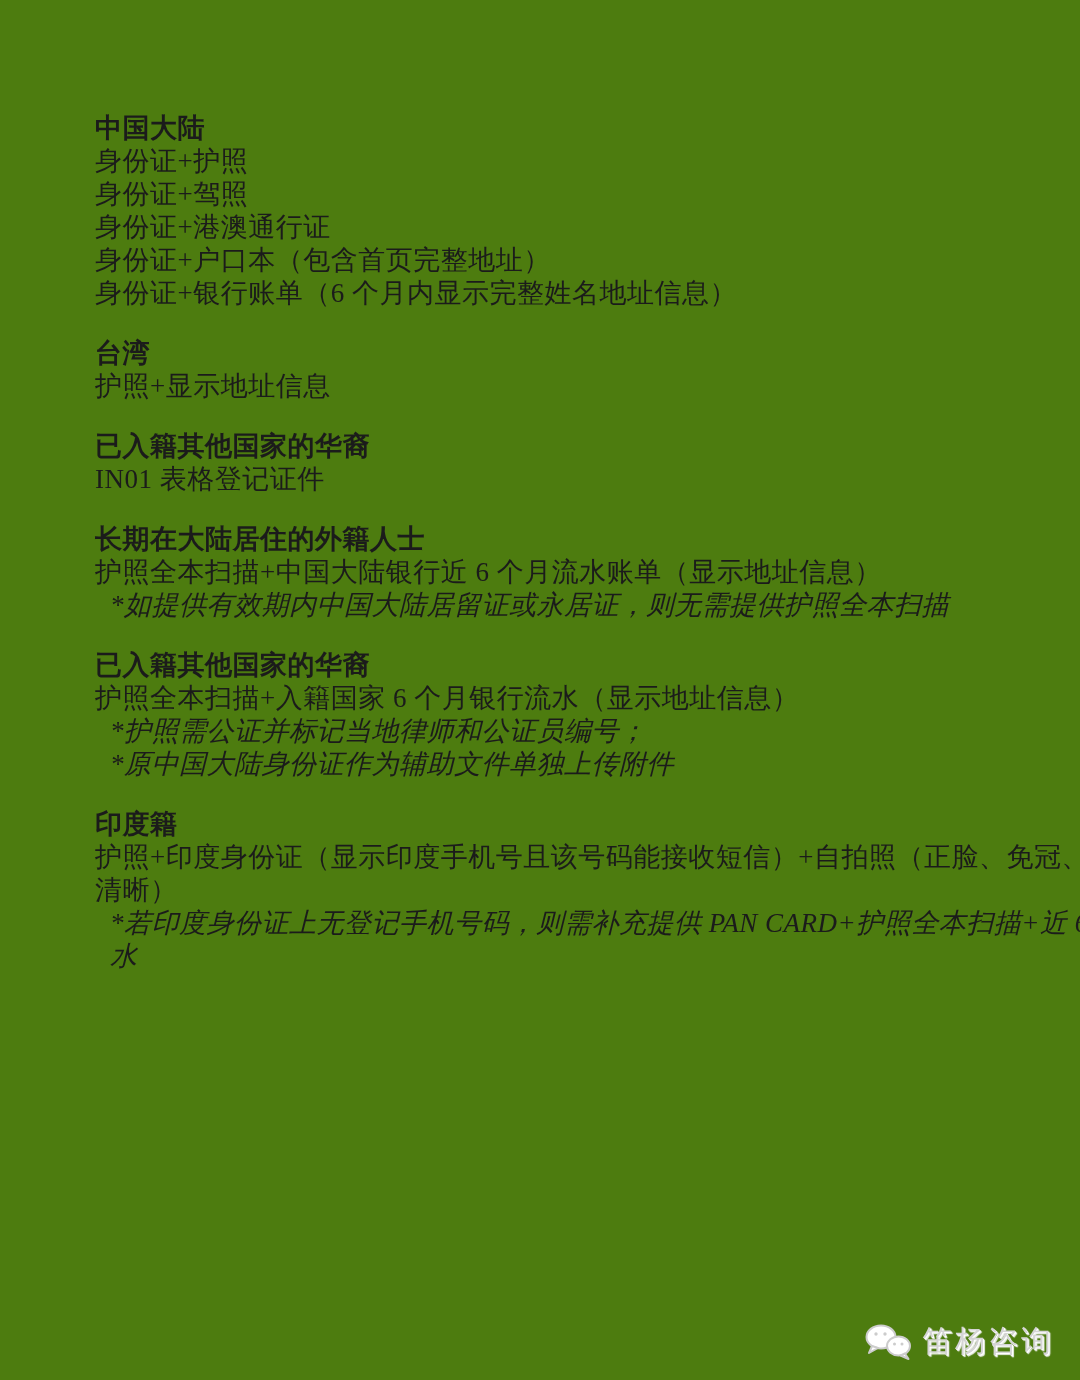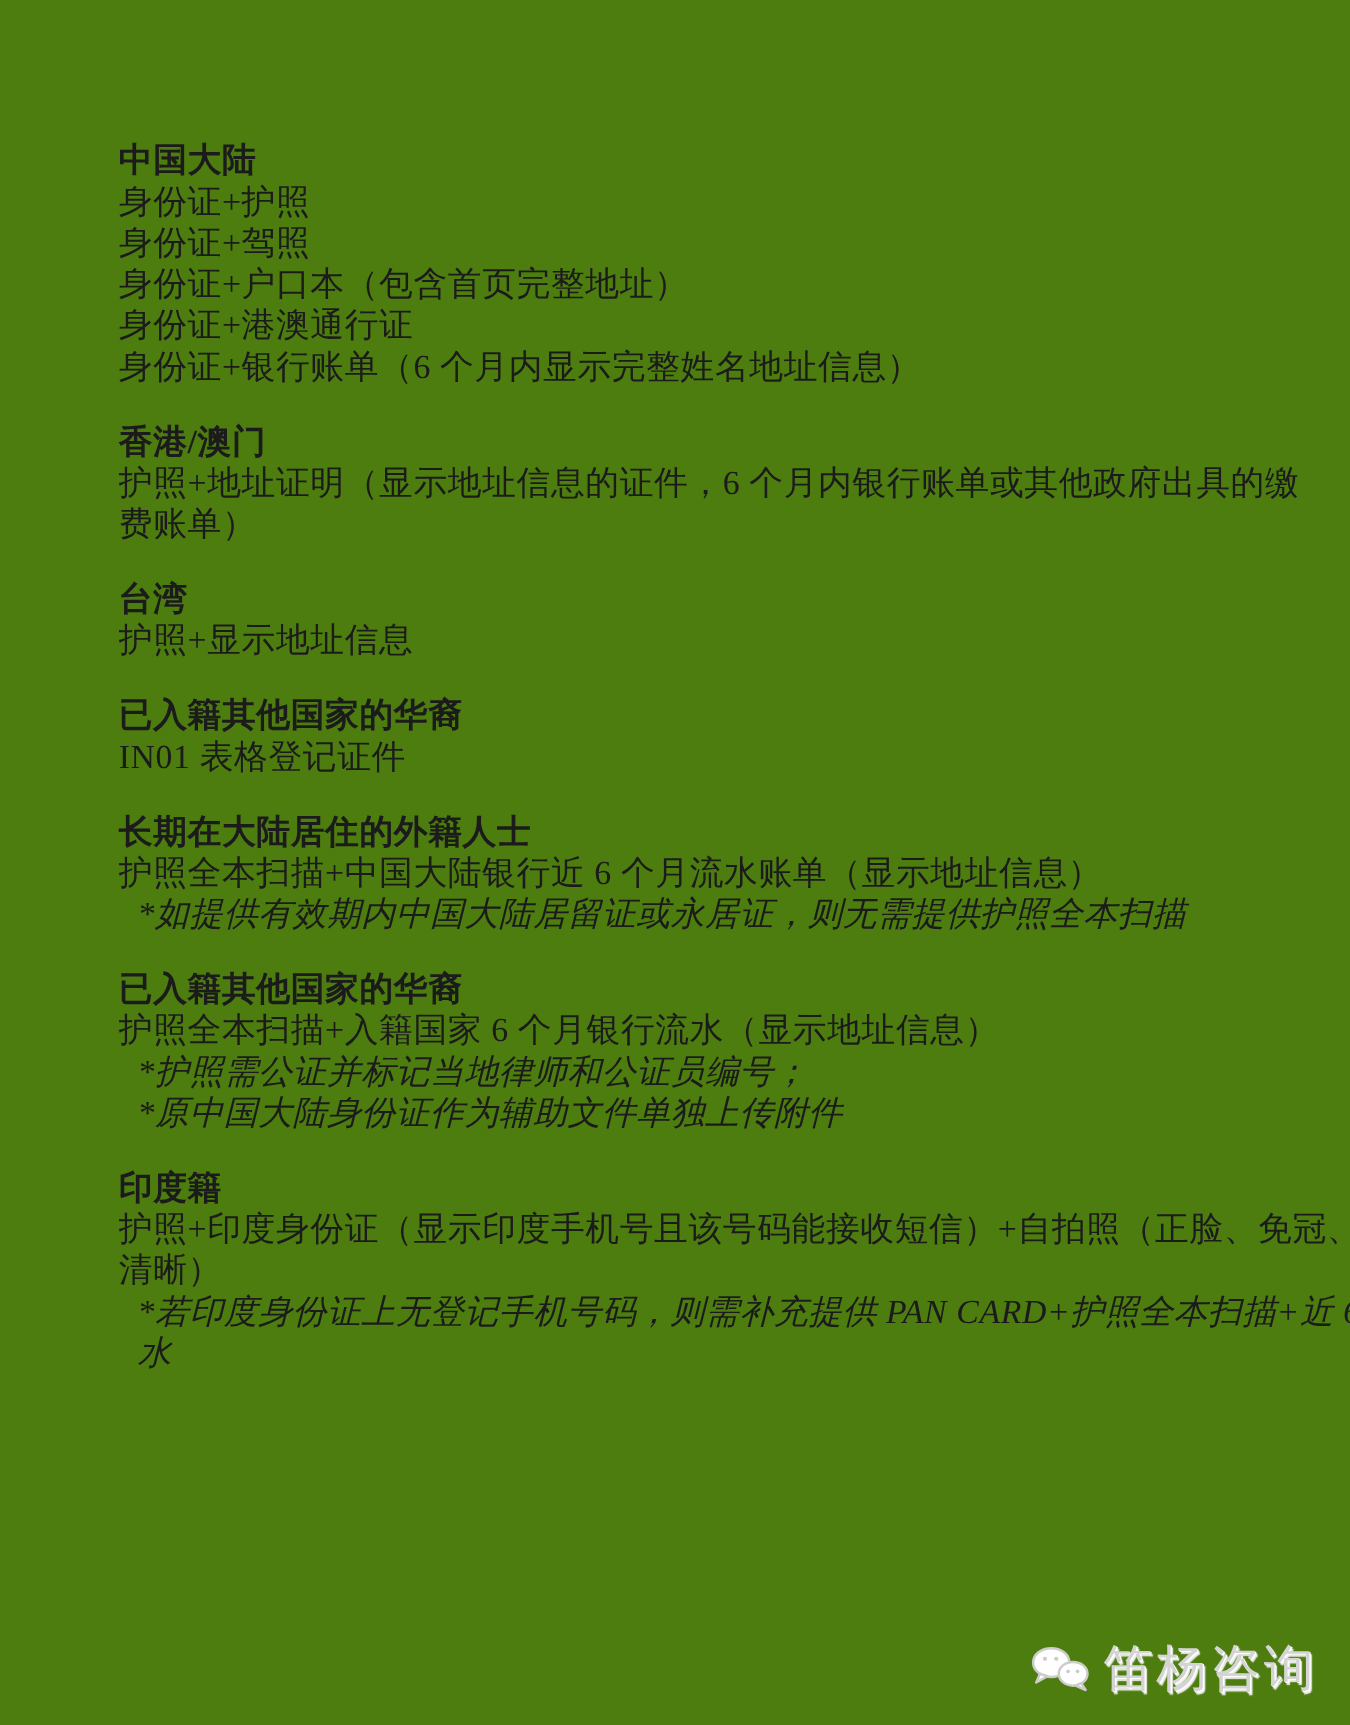--- a/index.html
+++ b/index.html
@@ -47,45 +47,40 @@
     gap: 8px;
     color: #d2d2d2;
   }
   .watermark-icon {
     display: inline-block;
     width: 50px;
     height: 40px;
   }
   .watermark-text {
     font-family: Liberation Serif, serif;
-    font-size: 40px;
+    font-size: 30px;
     letter-spacing: 3px;
     color: #d4d4d4;
     text-shadow: 1px 1px 0 #ffffff, 2px 2px 1px #f2f2f2;
   }
 </style>
 </head>
 <body>
 
 <div class="page">
 
   <main class="content">
 
   <section class="section">
         <div class="line heading">中国大陆</div>
         <div class="line">身份证+护照</div>
         <div class="line">身份证+驾照</div>
+        <div class="line">身份证+港澳通行证</div>
         <div class="line">身份证+户口本（包含首页完整地址）</div>
-        <div class="line">身份证+港澳通行证</div>
         <div class="line">身份证+银行账单（6 个月内显示完整姓名地址信息）</div>
-      </section>
-      <section class="section">
-        <div class="line heading">香港/澳门</div>
-        <div class="line">护照+地址证明（显示地址信息的证件，6 个月内银行账单或其他政府出具的缴</div>
-        <div class="line">费账单）</div>
       </section>
       <section class="section">
         <div class="line heading">台湾</div>
         <div class="line">护照+显示地址信息</div>
       </section>
       <section class="section">
         <div class="line heading">已入籍其他国家的华裔</div>
         <div class="line">IN01 表格登记证件</div>
       </section>
       <section class="section">

